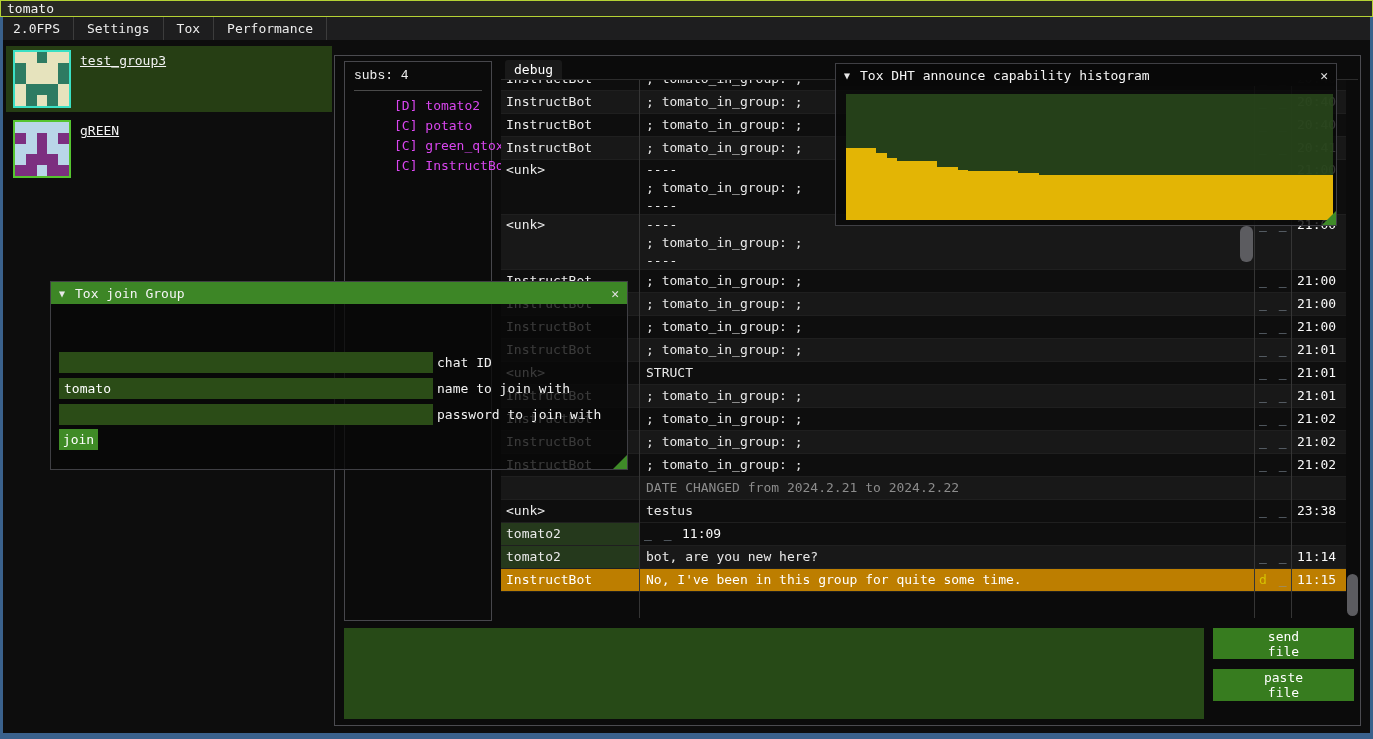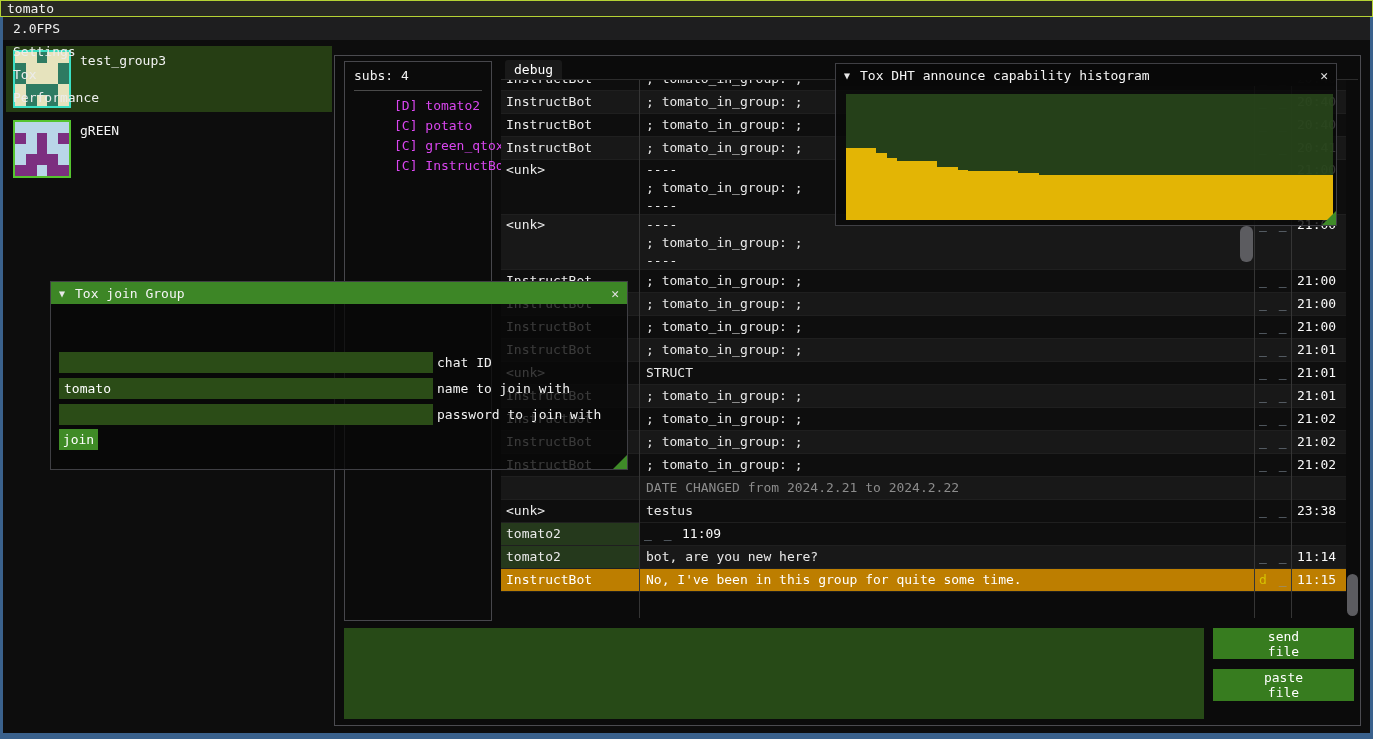--- a/index.html
+++ b/index.html
@@ -13,40 +13,40 @@
   .edge.right { right:0; top:17px; width:3px; bottom:0; }
   .edge.bottom{ left:0; right:0; bottom:0; height:6px; }
 
   
   .titlebar { position:absolute; left:0; top:0; width:1373px; height:17px;
     background:#292a22; border:1px solid #b5d334; z-index:31;
     line-height:15px; padding-left:6px; color:#f2f2f2; }
 
   
   .menubar { position:absolute; left:0; top:17px; width:1373px; height:23px;
-    background:#1e1e1f; display:flex; align-items:stretch; z-index:29;flex-direction:column; }
+    background:#1e1e1f; display:flex; align-items:stretch; z-index:29; }
   .menu-item { padding:3px 13px; line-height:17px; color:#ececec;
     border-right:1px solid #3c3c3c; white-space:nowrap; }
 
   
   .group-list { position:absolute; left:6px; top:46px; width:326px; }
   .group-item { position:relative; height:66px; margin-bottom:4px; }
   .group-item.selected { background:#263e14; }
   .avatar { position:absolute; left:7px; top:4px; width:58px; height:58px;
     border:2px solid #888; display:grid; grid-template-columns:repeat(5,1fr);
     grid-template-rows:repeat(5,1fr); }
-  .group-name { position:absolute; left:74px; top:7px; color:#f2f2f2; }
+  .group-name { position:absolute; left:74px; top:7px; color:#f2f2f2;text-decoration:underline; }
 
   
   .chat-window { position:absolute; left:334px; top:55px; width:1027px; height:671px;
     background:#0b0b0b; border:1px solid #4b4b50; }
 
   .members-panel { position:absolute; left:9px; top:5px; width:148px; height:560px;
     border:1px solid #47474c; padding:6px 0 0 9px; }
-  .members-header { color:#f0f0f0; }
+  .members-header { color:#f0f0f0;font-family:Liberation Mono, monospace; }
   .members-sep { border:none; border-top:1px solid #4a4a4a; margin:7px 9px 5px 0; }
   .member-item { line-height:20px; white-space:nowrap; color:#d946ef;margin-left:40px; }
 
   .tabbar-line { position:absolute; left:166px; top:23px; width:857px; height:1px; background:#2c2c2c; }
   .tab { position:absolute; left:170px; top:4px; height:19px; padding:2px 9px 0 9px;
     background:#191919; color:#fff; border-radius:3px 3px 0 0; }
 
   
   .table-viewport { position:absolute; left:166px; top:24px; width:845px; height:538px;
     overflow:hidden; }

